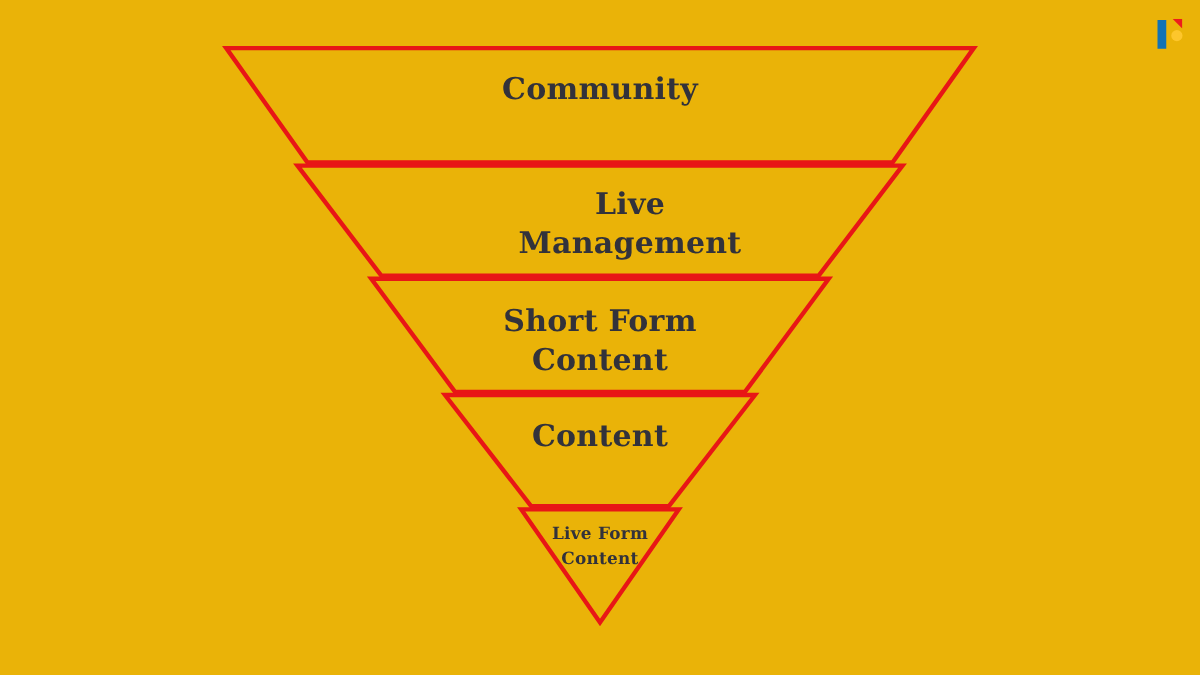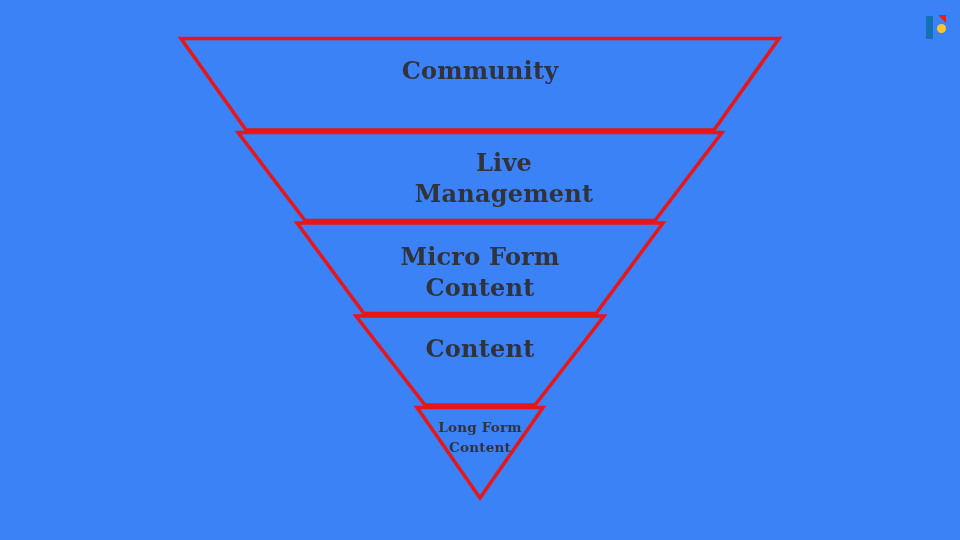--- a/index.html
+++ b/index.html
@@ -10,21 +10,21 @@
     width: 960px;
     height: 540px;
     background: #f7f7f8;
     font-family: "DejaVu Serif", "Liberation Serif", serif;
     overflow: hidden;
   }
   .canvas {
     position: relative;
     width: 960px;
     height: 540px;
-    background: #3b82f6;
+    background: #eab308;
   }
   .funnel-svg {
     position: absolute;
     left: 0;
     top: 0;
   }
   .funnel-svg polygon {
     fill: none;
     stroke-width: 3.5px;
     stroke-linejoin: miter;
@@ -102,30 +102,30 @@
   <div class="tier-label t1">
     <span>Community</span>
   </div>
 
   <div class="tier-label t2">
     <span>Live</span>
     <span>Management</span>
   </div>
 
   <div class="tier-label t3">
-    <span>Micro Form</span>
+    <span>Short Form</span>
     <span>Content</span>
   </div>
 
   <div class="tier-label t4">
     <span>Content</span>
   </div>
 
   <div class="tier-label t5">
-    <span>Long Form</span>
+    <span>Live Form</span>
     <span>Content</span>
   </div>
 
   <div class="logo">
     <div class="bar"></div>
     <div class="tri"></div>
     <div class="dot"></div>
   </div>
 
 </div>

